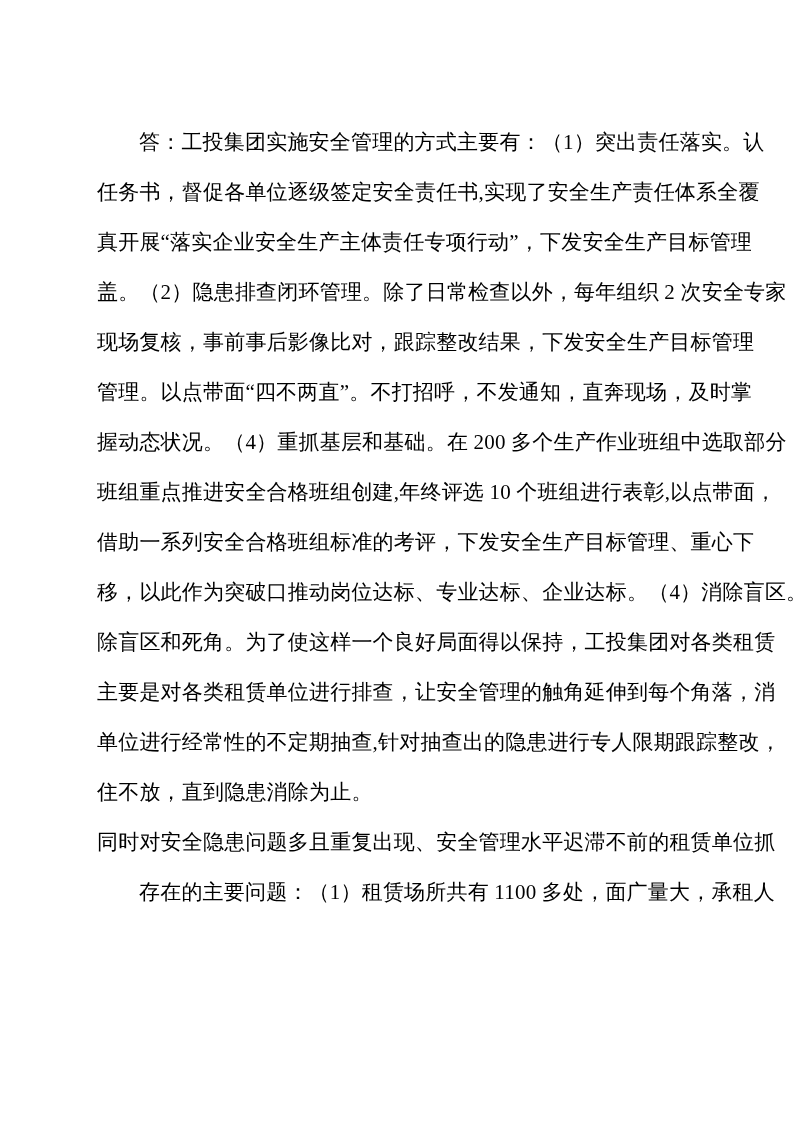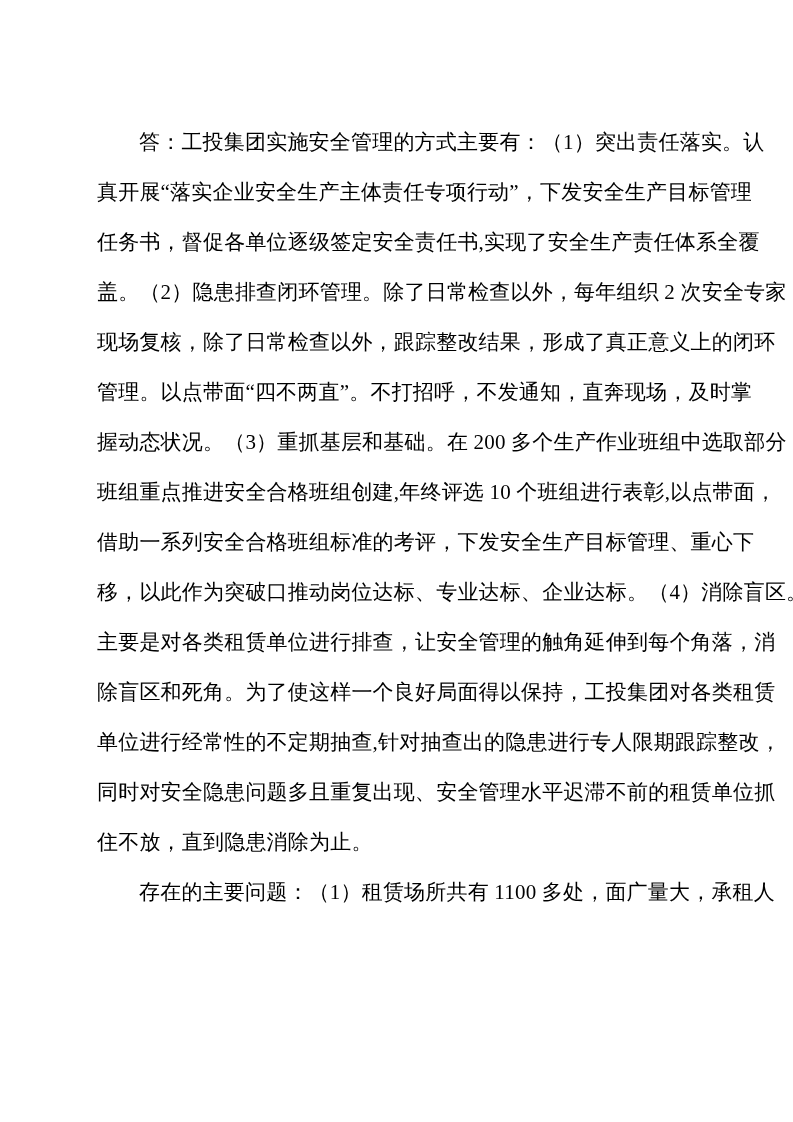--- a/index.html
+++ b/index.html
@@ -44,34 +44,34 @@
   }
 </style>
 </head>
 <body>
 
 <div class="page">
   <div class="text-block">
 
     <div class="para">
       <div class="line indent">答：工投集团实施安全管理的方式主要有：（1）突出责任落实。认</div>
+      <div class="line">任务书，督促各单位逐级签定安全责任书,实现了安全生产责任体系全覆</div>
       <div class="line">真开展“落实企业安全生产主体责任专项行动”，下发安全生产目标管理</div>
-      <div class="line">任务书，督促各单位逐级签定安全责任书,实现了安全生产责任体系全覆</div>
       <div class="line">盖。（2）隐患排查闭环管理。除了日常检查以外，每年组织 2 次安全专家</div>
-      <div class="line">现场复核，除了日常检查以外，跟踪整改结果，形成了真正意义上的闭环</div>
+      <div class="line">现场复核，事前事后影像比对，跟踪整改结果，下发安全生产目标管理</div>
       <div class="line">管理。以点带面“四不两直”。不打招呼，不发通知，直奔现场，及时掌</div>
-      <div class="line">握动态状况。（3）重抓基层和基础。在 200 多个生产作业班组中选取部分</div>
+      <div class="line">握动态状况。（4）重抓基层和基础。在 200 多个生产作业班组中选取部分</div>
       <div class="line">班组重点推进安全合格班组创建,年终评选 10 个班组进行表彰,以点带面，</div>
       <div class="line">借助一系列安全合格班组标准的考评，下发安全生产目标管理、重心下</div>
       <div class="line">移，以此作为突破口推动岗位达标、专业达标、企业达标。（4）消除盲区。</div>
+      <div class="line">除盲区和死角。为了使这样一个良好局面得以保持，工投集团对各类租赁</div>
       <div class="line">主要是对各类租赁单位进行排查，让安全管理的触角延伸到每个角落，消</div>
-      <div class="line">除盲区和死角。为了使这样一个良好局面得以保持，工投集团对各类租赁</div>
       <div class="line">单位进行经常性的不定期抽查,针对抽查出的隐患进行专人限期跟踪整改，</div>
+      <div class="line short">住不放，直到隐患消除为止。</div>
       <div class="line">同时对安全隐患问题多且重复出现、安全管理水平迟滞不前的租赁单位抓</div>
-      <div class="line short">住不放，直到隐患消除为止。</div>
     </div>
 
     <div class="para">
       <div class="line indent">存在的主要问题：（1）租赁场所共有 1100 多处，面广量大，承租人</div>
     </div>
 
   </div>
 </div>
 
 </body></html>

